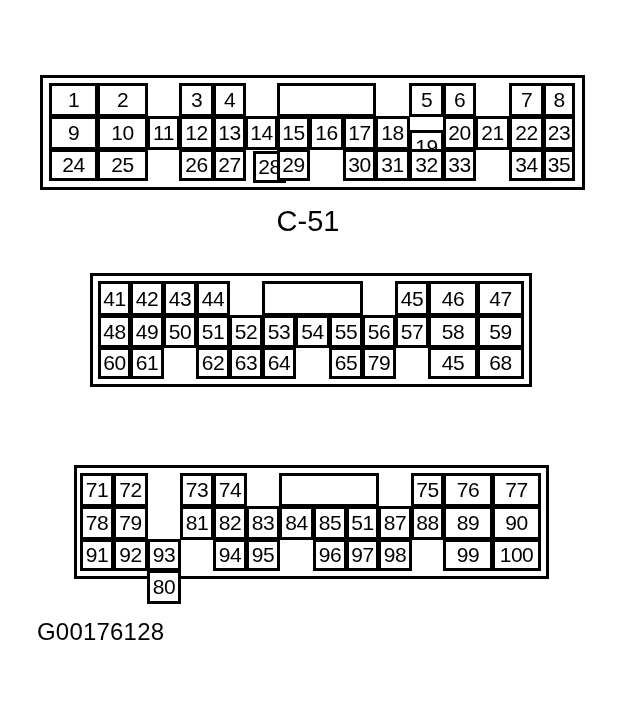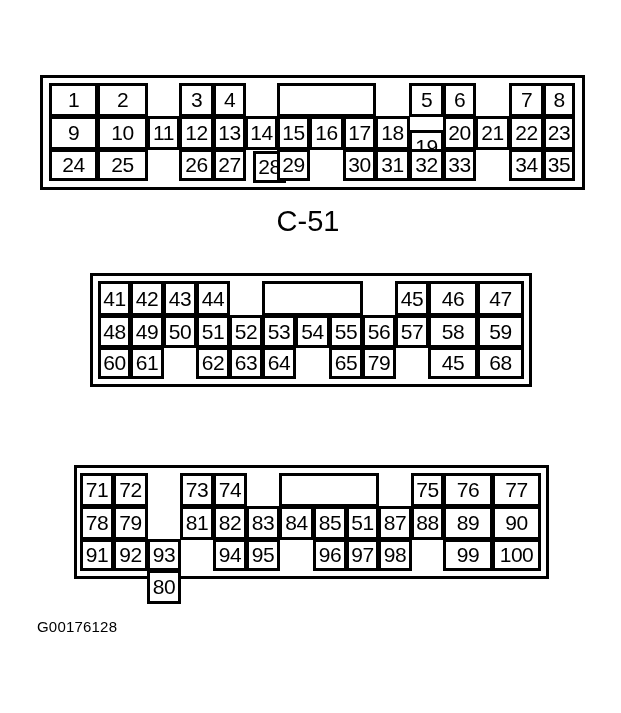--- a/index.html
+++ b/index.html
@@ -5,21 +5,21 @@
   html, body { margin: 0; padding: 0; background: #ffffff; }
   body { width: 621px; height: 713px; position: relative; overflow: hidden;
          font-family: "Liberation Sans", "DejaVu Sans", sans-serif; color: #000; }
   .connector { position: absolute; left: 0; top: 0; width: 621px; height: 713px; pointer-events: none; }
   .outer { position: absolute; border: 3px solid #000; box-sizing: border-box; background: #fff; }
   .cell { position: absolute; box-sizing: border-box; border: 3px solid #000; margin-left: -1px; margin-top: -1px;
           display: flex; align-items: center; justify-content: center;
           font-size: 21px; letter-spacing: -0.5px; background: #fff; pointer-events: auto; }
   .cell.blank { background: #fff; }
   .label { position: absolute; font-size: 29px; text-align: center; width: 140px; margin-left: -70px; }
-  .figid { position: absolute; left: 37px; top: 618px; font-size: 15px; letter-spacing: 0.2px; }
+  .figid { position: absolute; left: 37px; top: 618px; font-size: 24px; letter-spacing: 0.2px; }
 </style>
 </head>
 <body>
 
 <div id="diagram">
     <div class="connector">
       <div class="outer" style="left: 40px; top: 75px; width: 545px; height: 115px;"></div>
       <div class="cell" style="left: 50px; top: 84px; width: 49px; height: 34px;">1</div>
       <div class="cell" style="left: 98px; top: 84px; width: 51px; height: 34px;">2</div>
       <div class="cell" style="left: 180px; top: 84px; width: 35px; height: 34px;">3</div>

